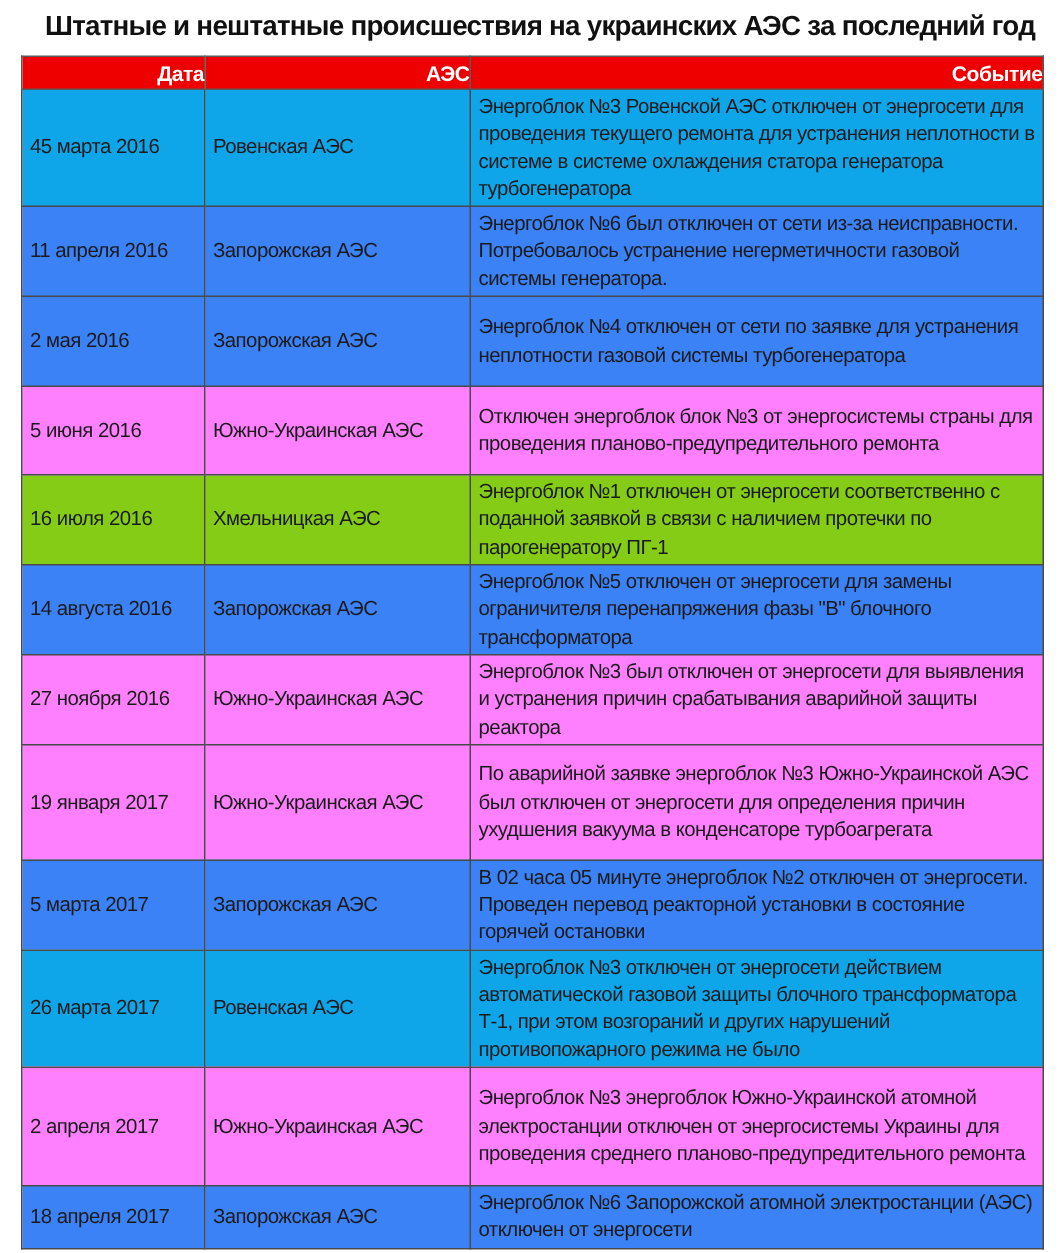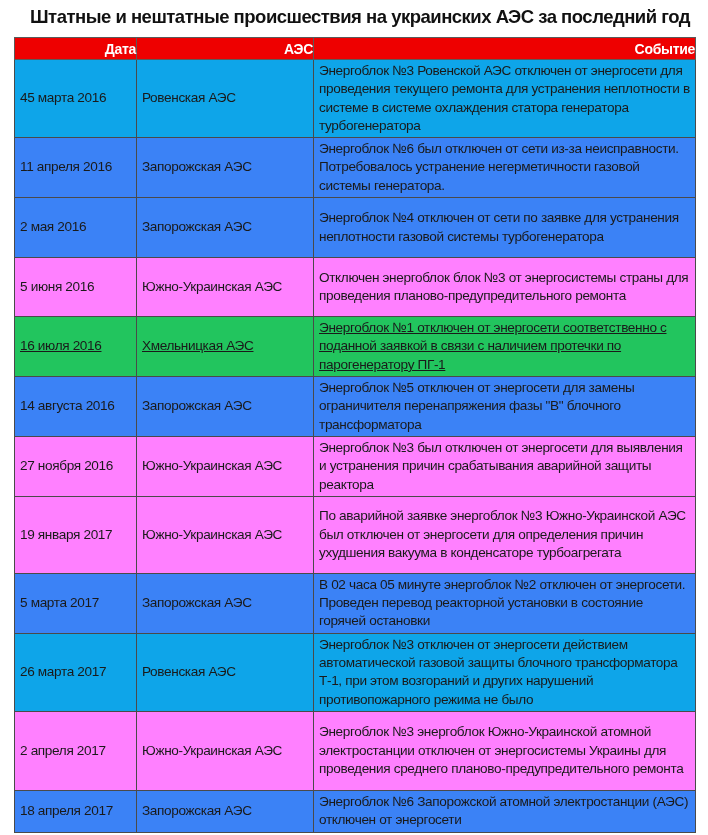--- a/index.html
+++ b/index.html
@@ -24,21 +24,21 @@
   }
   table.events td {
     border: 1px solid #4a4a4a; padding: 2px 5px 2px 5px; vertical-align: middle;
     line-height: 18.3px; letter-spacing: -0.35px;
   }
   table.events tr { border-bottom: 1.5px solid #333; }
   table.events td.event { padding-left: 5px; }
   tr.c-yellow td { background: #0ea5e9; }
   tr.c-cyan td { background: #3b82f6; }
   tr.c-magenta td { background: #ff80ff; }
-  tr.c-green td { background: #22c55e; text-decoration: underline; }
+  tr.c-green td { background: #84cc16; }
 </style>
 </head>
 <body>
 
 <div class="title">Штатные и нештатные происшествия на украинских АЭС за последний год</div>
 
 <table class="events">
   <colgroup>
     <col class="c-date">
       <col class="c-npp">

